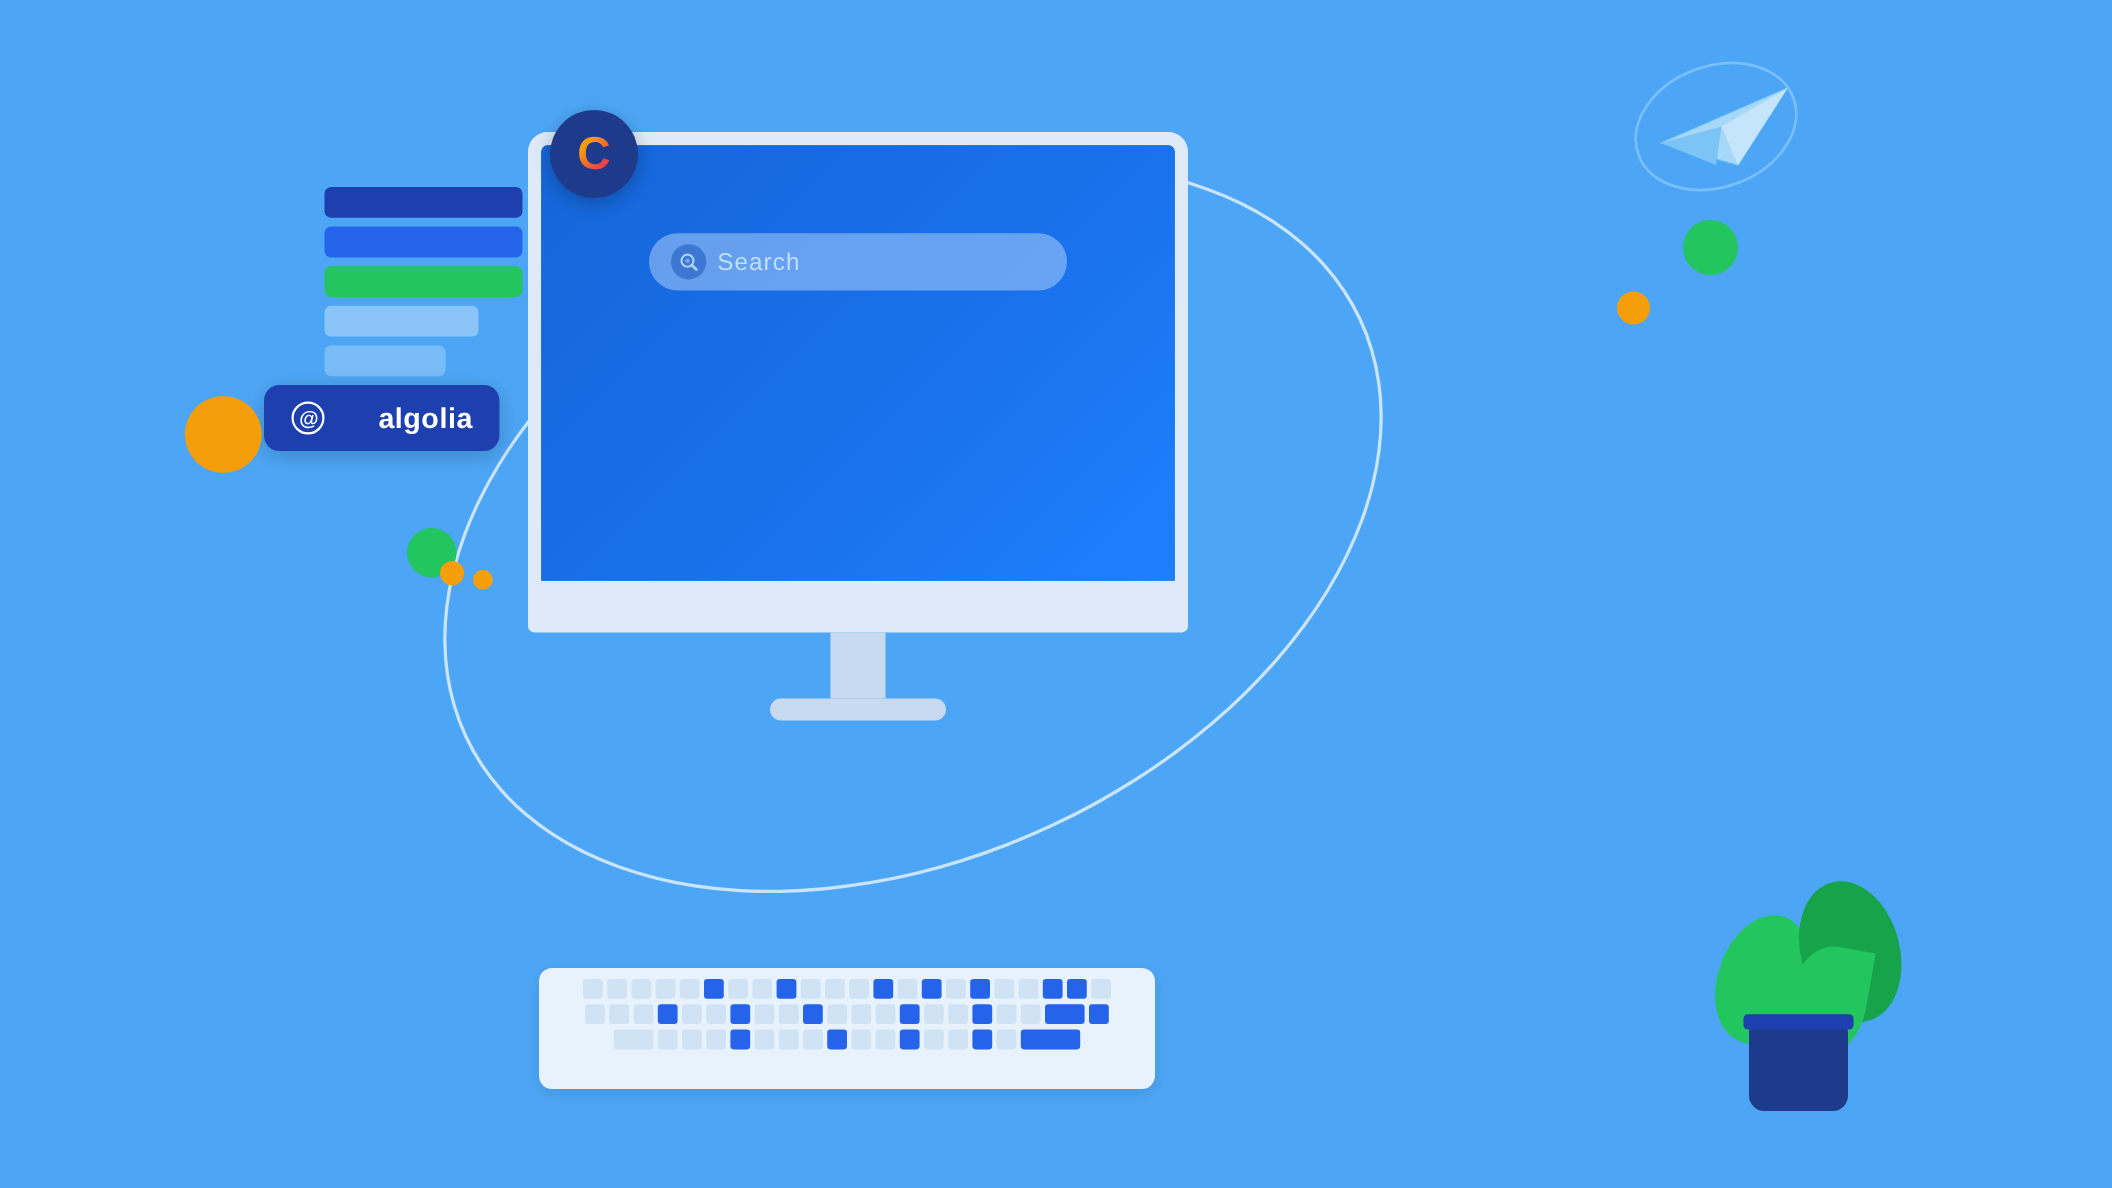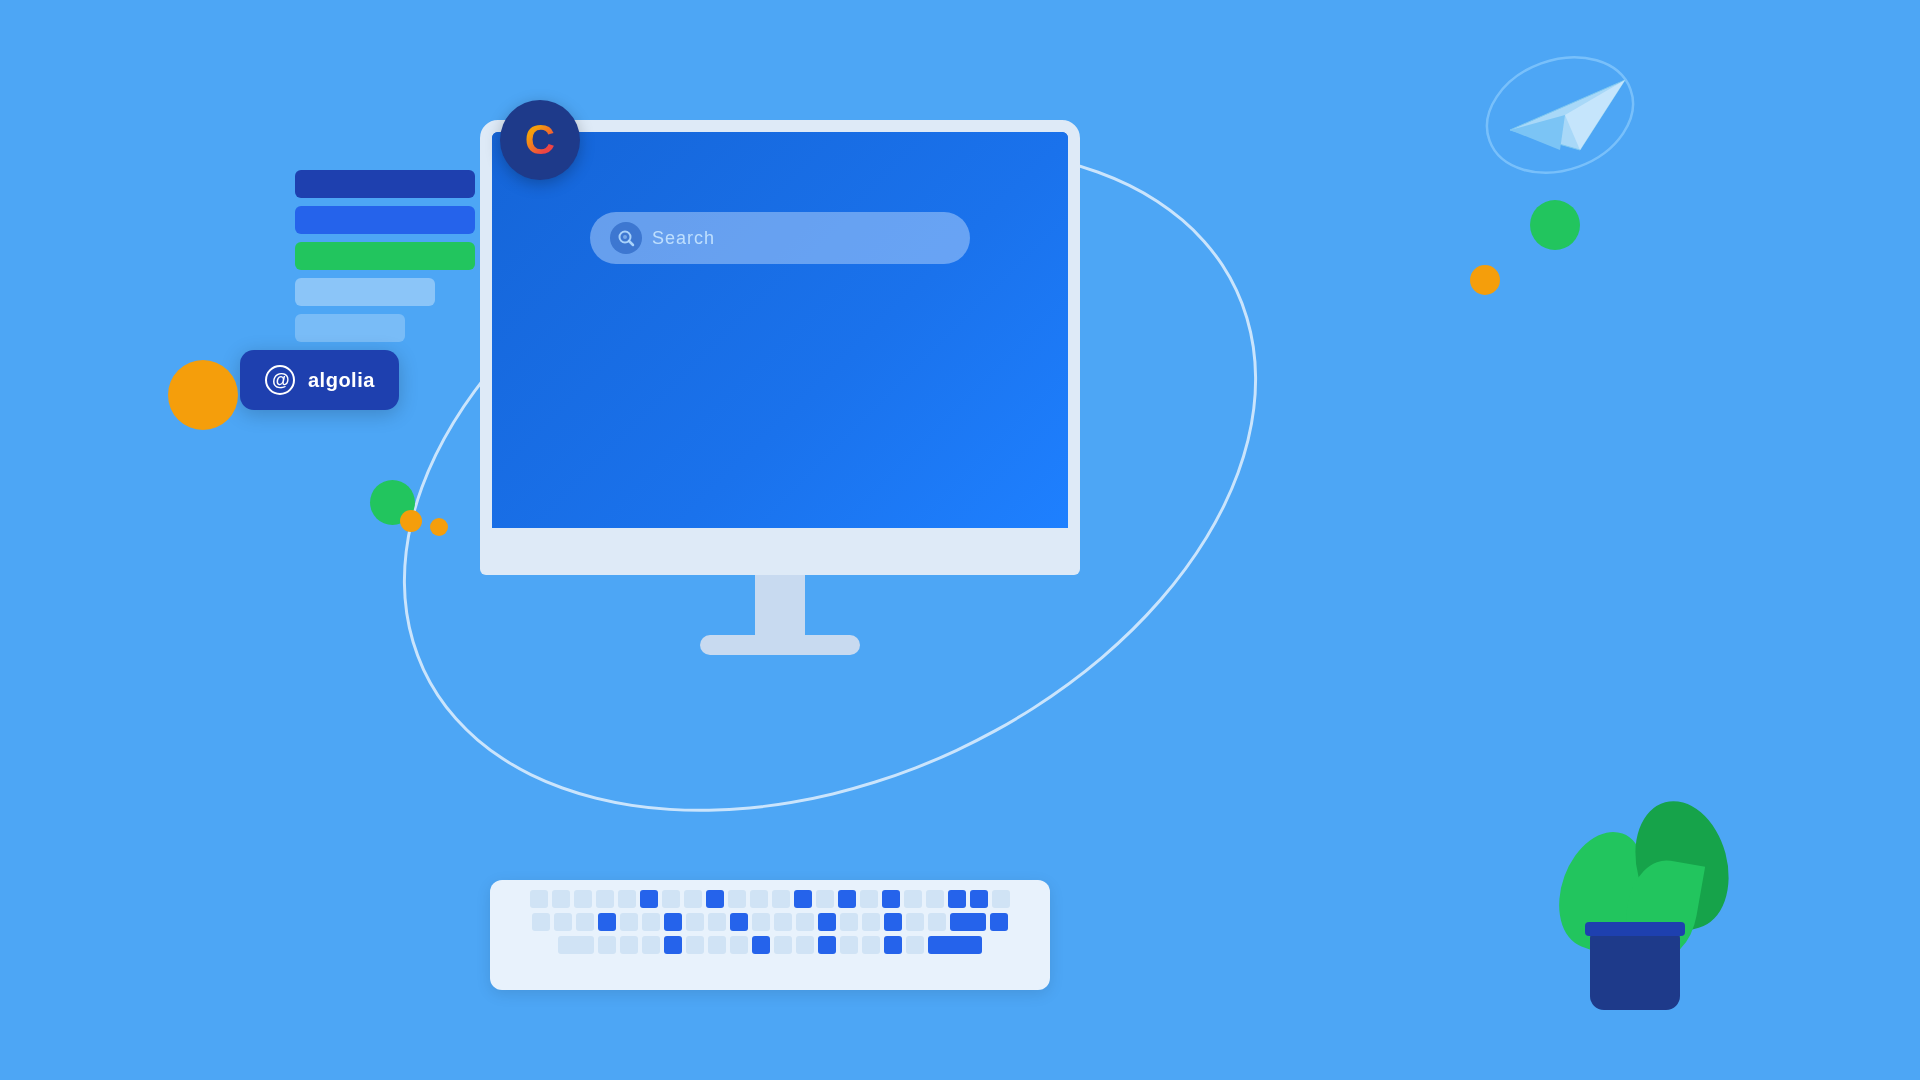--- a/index.html
+++ b/index.html
@@ -77,21 +77,21 @@
       align-items: center;
       justify-content: center;
       flex-shrink: 0;
     }
     .search-icon-svg {
       width: 18px;
       height: 18px;
     }
     .search-text {
       color: rgba(200,230,255,0.9);
-      font-size: 18px;
+      font-size: 22px;
       font-weight: 400;
       letter-spacing: 1px;
     }
 
     .monitor-bezel-bottom {
       width: 600px;
       height: 35px;
       background: #deeaf7;
       border-radius: 0 0 6px 6px;
     }
@@ -178,23 +178,24 @@
     }
     .algolia-icon {
       width: 32px;
       height: 32px;
       display: flex;
       align-items: center;
       justify-content: center;
     }
     .algolia-text {
       color: white;
-      font-size: 20px;
+      font-size: 26px;
       font-weight: 600;
       letter-spacing: 0.5px;
+      margin-left: 36px;
     }
 
     
     .craft-logo {
       position: absolute;
       top: 100px;
       left: 500px;
       width: 80px;
       height: 80px;
       background: #1e3a8a;

